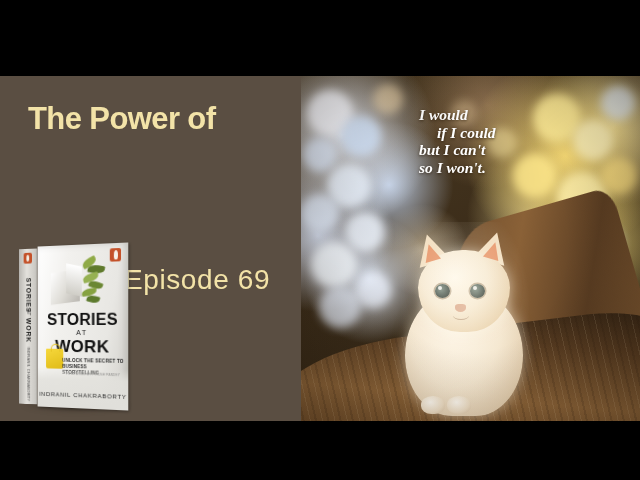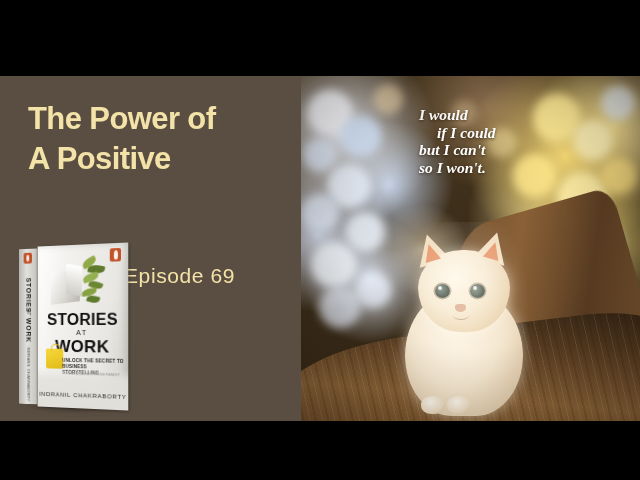--- a/index.html
+++ b/index.html
@@ -70,21 +70,21 @@
     color: #f3e3a8;
     white-space: nowrap;
   }
 
   #episode-label {
     position: absolute;
     left: 124px;
     top: 188px;
     font-family: "Liberation Sans", sans-serif;
     font-weight: 300;
-    font-size: 21px;
+    font-size: 28px;
     letter-spacing: 0.6px;
     color: #f3e3a8;
     white-space: nowrap;
   }
 
   
   #book-wrap {
     position: absolute;
     left: 16px;
     top: 169px;
@@ -507,21 +507,20 @@
 <div id="stage">
 
   <div class="letterbox top"></div>
 
   <div id="content">
 
     <div id="left-panel">
 
       <div id="title-block">
         <div class="title-line">The Power of</div>
-        <div class="title-line">A Positive</div>
       </div>
 
       <div id="episode-label">Episode 69</div>
 
       <div id="book-wrap">
         <div id="book-shadow"></div>
         <div id="book">
 
           <div id="book-spine">
             <div id="spine-penguin"></div>

